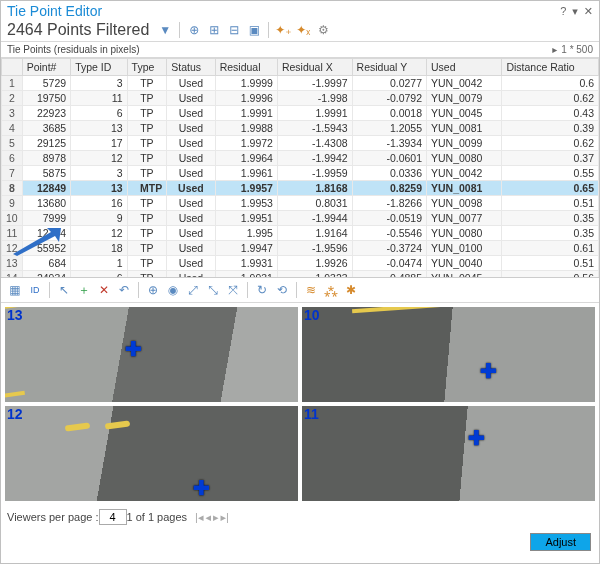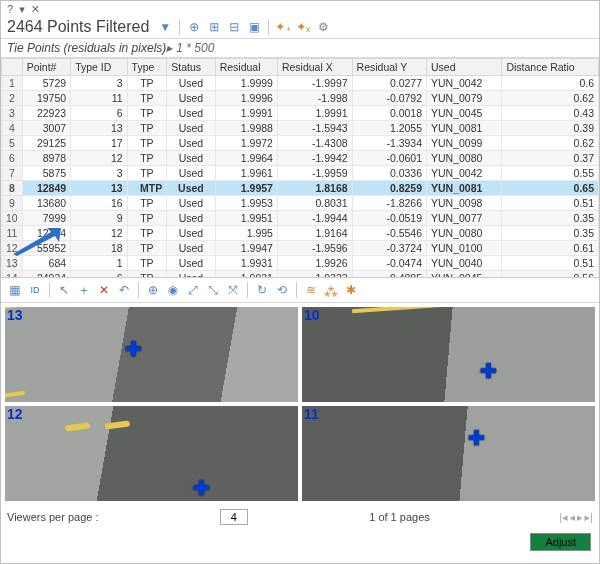--- a/index.html
+++ b/index.html
@@ -5,21 +5,21 @@
   * { box-sizing: border-box; font-family: "Segoe UI", Arial, sans-serif; }
   body { margin: 0; padding: 0; width: 600px; height: 564px; background: #fff; font-size: 11px; color: #333; border: 1px solid #c0c0c0; position: relative; }
   .titlebar { display: flex; align-items: center; justify-content: space-between; padding: 2px 6px 0 6px; }
   .title { color: #1b8bd6; font-size: 14px; font-weight: 500; }
   .titlebar-right { display: flex; gap: 6px; }
   .titlebar-right span { font-size: 11px; color: #666; cursor: pointer; }
   .filterbar { display: flex; align-items: center; gap: 4px; padding: 2px 6px; border-bottom: 1px solid #d8d8d8; }
   .filterbar .count { font-size: 16px; color: #444; margin-right: 4px; }
   .tb-icon { width: 16px; height: 16px; display: inline-flex; align-items: center; justify-content: center; font-size: 12px; color: #5a8ac0; }
   .tb-sep { width:1px; height:16px; background:#ccc; margin:0 2px;}
-  .subhdr { display:flex; justify-content:flex-start; align-items:center; padding:2px 6px; font-size:12px; color:#444; border-bottom:1px solid #d8d8d8;font-style:italic; }
+  .subhdr { display:flex; justify-content:space-between; align-items:center; padding:2px 6px; font-size:10px; color:#444; border-bottom:1px solid #d8d8d8; }
   .subhdr-right { color:#666; }
   .tablewrap { height: 220px; overflow-y: scroll; border-bottom: 1px solid #ccc; position: relative;}
   table { border-collapse: collapse; width: calc(100% - 0px); font-size: 10.5px; }
   th { background: #f2f2f2; border: 1px solid #d8d8d8; padding: 2px 4px; font-weight: 400; color: #333; text-align: left; position: sticky; top:0;}
   td { border: 1px solid #e8e8e8; padding: 1px 4px; background: #fff; }
   tr.alt td { background: #f7f7f7; }
   tr.sel td { background: #bfe3f7; font-weight: 600; }
   .rownum { background: #f2f2f2 !important; text-align: center; color:#555; width:18px;}
   .num { text-align: right; }
   .arrow { position: absolute; left: 10px; top: 168px; width: 50px; height: 30px; pointer-events:none; z-index:5;}
@@ -32,30 +32,31 @@
   .bg { position:absolute; inset:0; }
   .v13 .bg { background: linear-gradient(100deg,#9fa29f 0 40%, #6a6c6a 40% 75%, #a7a9a7 75% 100%); }
   .v13 .l1 { left:-30px; top:-5px; width:100px;}
   .v13 .l2 { left:-40px; top:88px; width:60px;}
   .v10 .bg { background: linear-gradient(95deg,#5b5d5b 0 50%, #9d9f9d 50% 100%); }
   .v10 .l1 { left:50px; top:-2px; width:120px; transform:rotate(-4deg);}
   .v12 .bg { background: linear-gradient(100deg,#a3a5a3 0 35%, #5f615f 35% 100%); }
   .v12 .l1 { left:60px; top:18px; width:25px; height:6px; border-radius:3px;}
   .v12 .l2 { left:100px; top:16px; width:25px; height:6px; border-radius:3px;}
   .v11 .bg { background: linear-gradient(95deg,#5c5e5c 0 55%, #a0a2a0 55% 100%); }
-  .footer1 { display:flex; align-items:center; gap:6px; padding:4px 6px; font-size:11px; color:#444;justify-content:space-between;}
+  .footer1 { display:flex; align-items:center; padding:4px 6px; font-size:11px; color:#444;}
   .footer1 input { width:28px; font-size:11px; text-align:center; border:1px solid #aaa;}
   .footer2 { display:flex; justify-content:flex-end; padding:4px 8px 6px 8px;}
-  .adjust-btn { border:1px solid #888; background:#15803d; padding:2px 14px; font-size:11px;}
+  .adjust-btn { border:1px solid #888; background:#0ea5e9; padding:2px 14px; font-size:11px;}
   .pagecontrols { display:flex; gap:2px; margin-left:8px; color:#aaa; font-size:11px;}
 </style>
 </head>
 <body>
 
 <div class="titlebar">
+  <div class="title">Tie Point Editor</div>
   <div class="titlebar-right">
     <span>?</span>
     <span>▾</span>
     <span>✕</span>
   </div>
 </div>
 
 <div class="filterbar">
   <span class="count">2464 Points Filtered</span>
   <span class="tb-icon">▼</span>
@@ -123,21 +124,21 @@
           <td style="text-align:center">TP</td>
           <td style="text-align:center">Used</td>
           <td class="num">1.9991</td>
           <td class="num">1.9991</td>
           <td class="num">0.0018</td>
           <td>YUN_0045</td>
           <td class="num">0.43</td>
         </tr>
         <tr class="alt">
           <td class="rownum">4</td>
-          <td class="num">3007</td>
+          <td class="num">3685</td>
           <td class="num">13</td>
           <td style="text-align:center">TP</td>
           <td style="text-align:center">Used</td>
           <td class="num">1.9988</td>
           <td class="num">-1.5943</td>
           <td class="num">1.2055</td>
           <td>YUN_0081</td>
           <td class="num">0.39</td>
         </tr>
         <tr class="">

